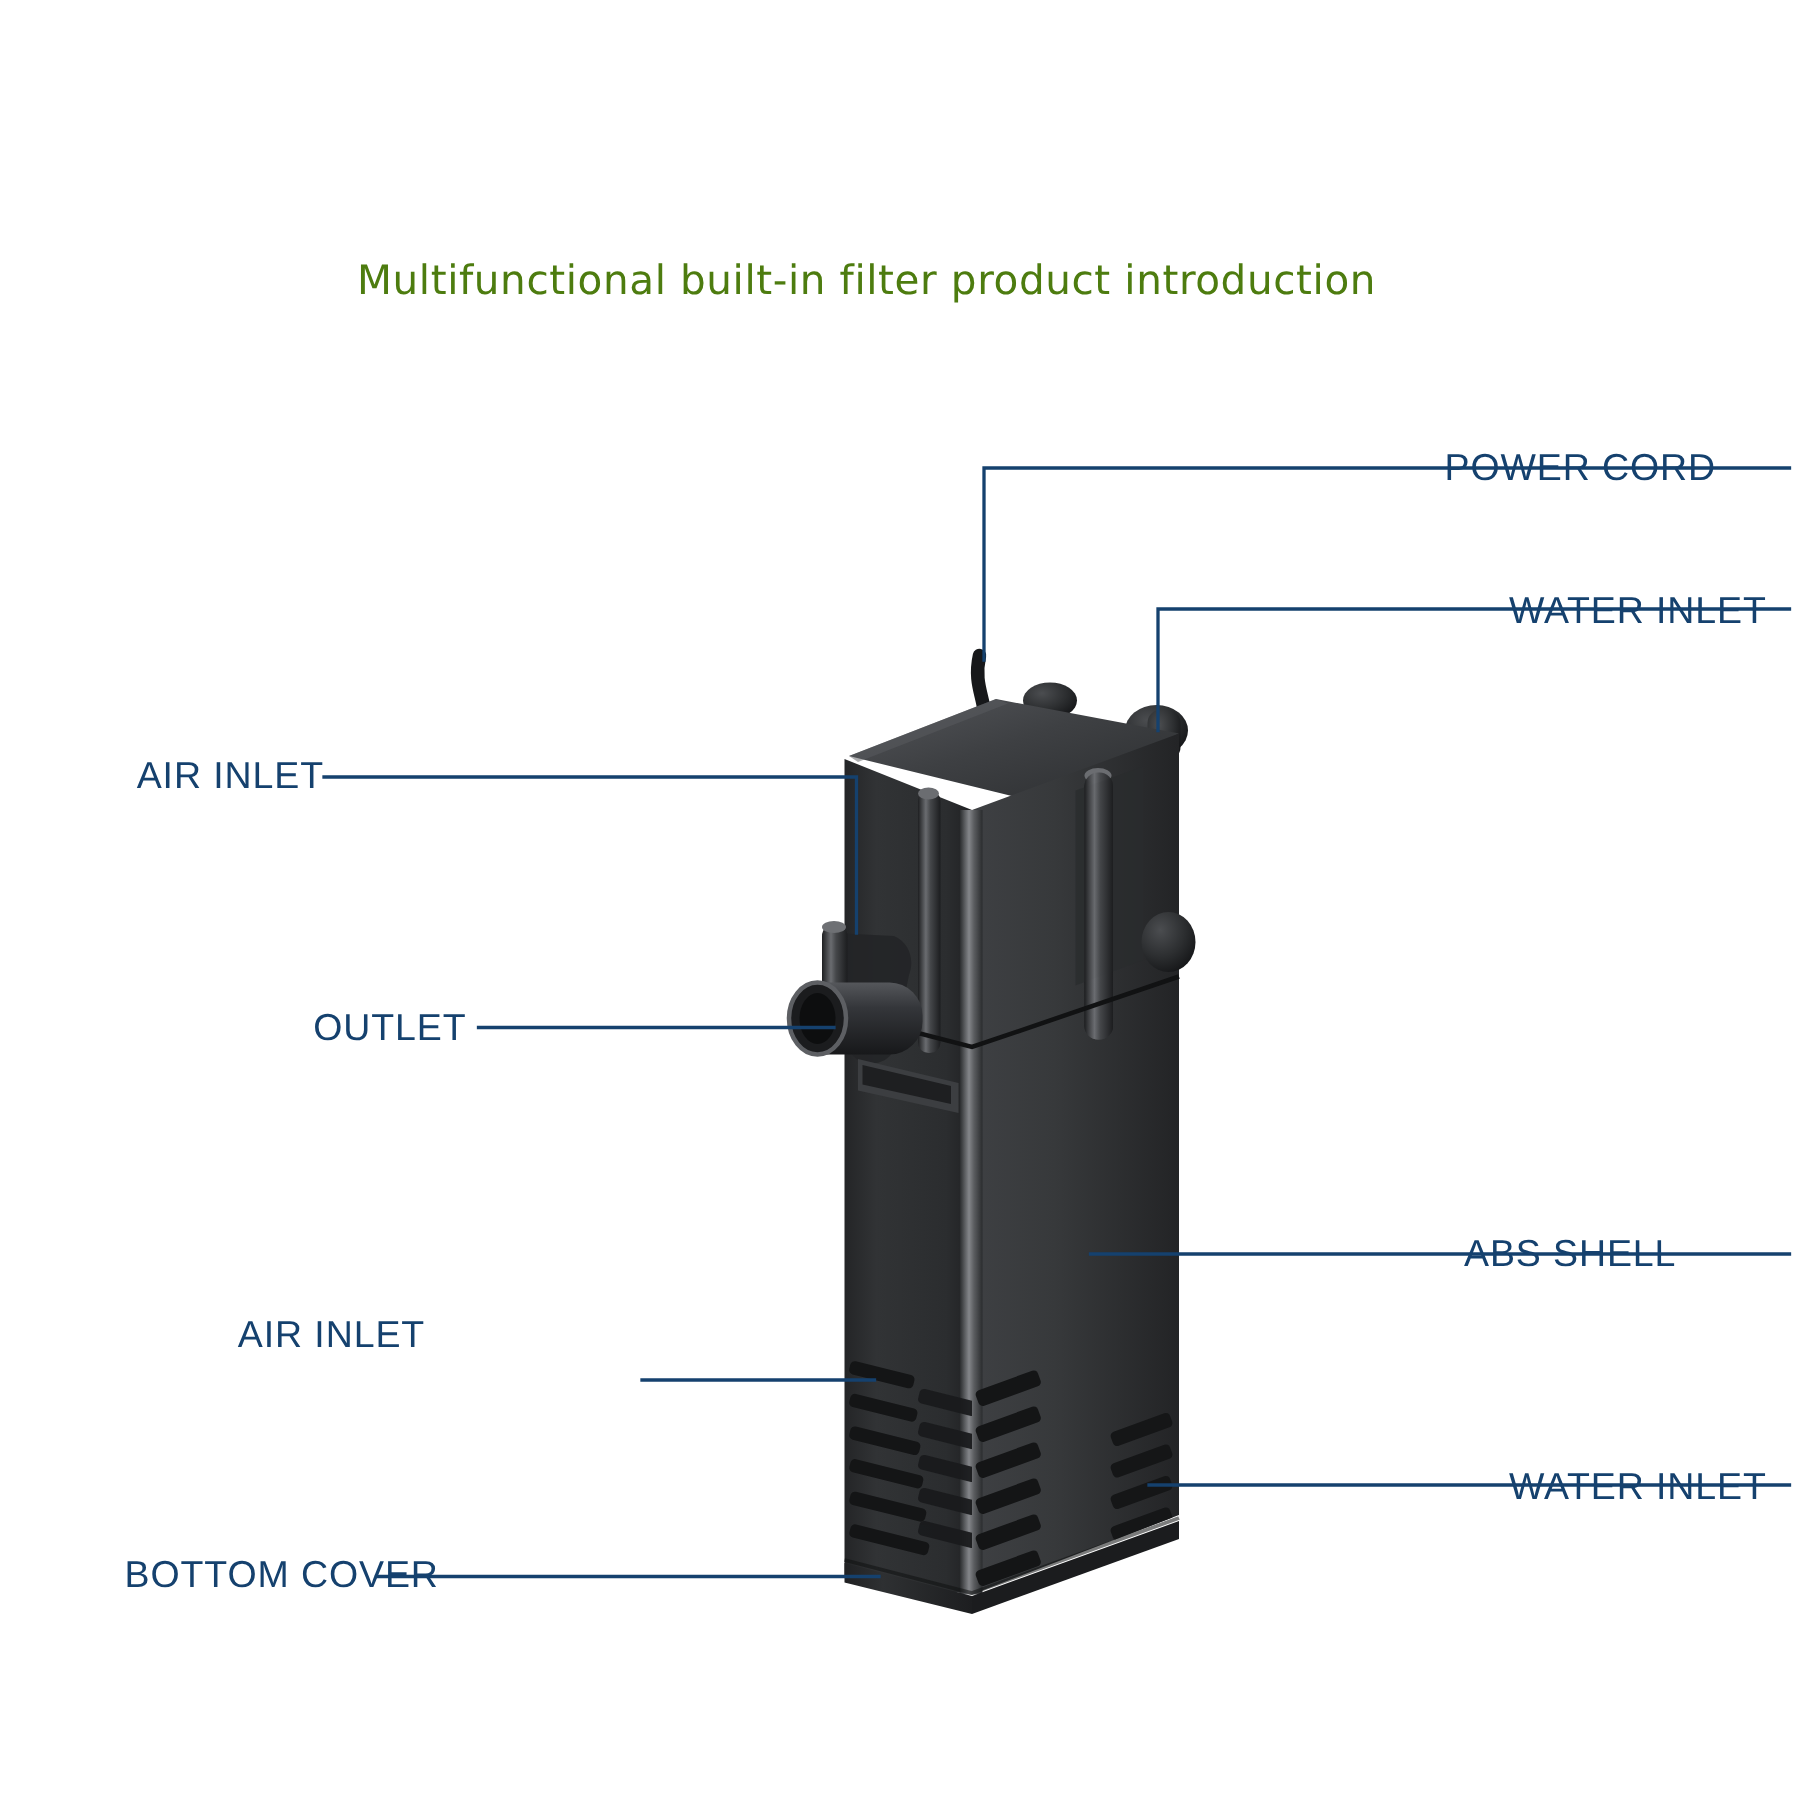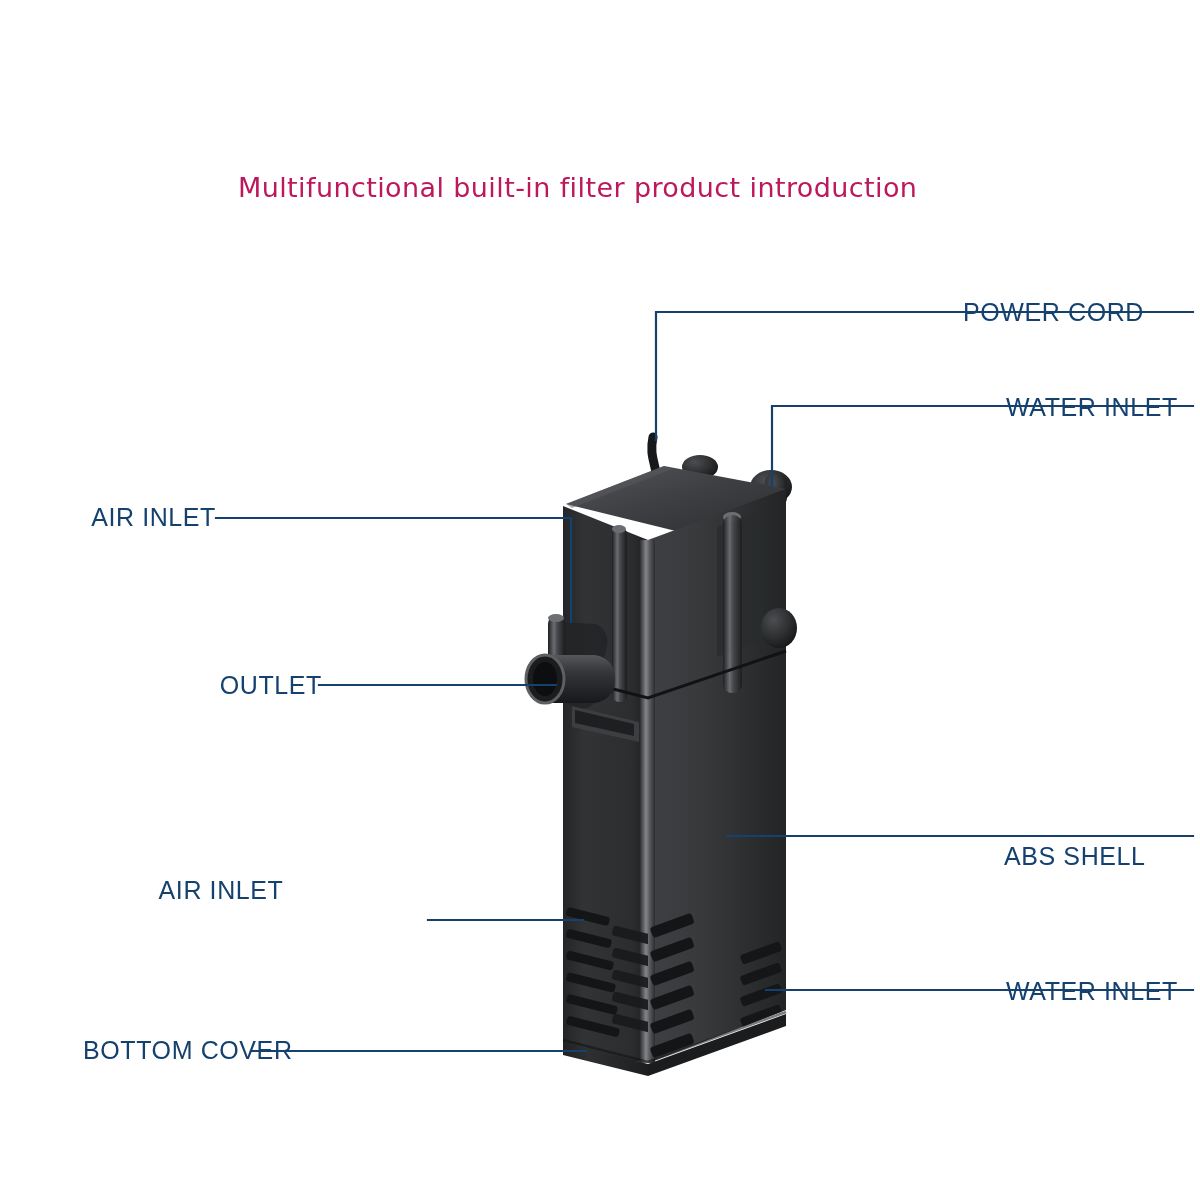--- a/index.html
+++ b/index.html
@@ -18,21 +18,21 @@
   }
 
   
   #title {
     position: absolute;
     left: 238px;
     top: 172px;
     width: 700px;
     font-size: 27px;
     letter-spacing: 0.4px;
-    color: #be185d;
+    color: #4d7c0f;
     font-family: "DejaVu Sans", sans-serif;
     white-space: nowrap;
     font-weight: 400;
   }
 
   
   .callout {
     position: absolute;
     color: #15416e;
     font-size: 25px;
@@ -235,23 +235,23 @@
       <path d="M 251 1051 L 586 1051"></path>
     </g>
   </svg>
 
   <div class="callout right" style="left:963px; top:298px;">POWER CORD</div>
 
   <div class="callout right" style="left:1006px; top:393px;">WATER INLET</div>
 
   <div class="callout left" style="left:86px; top:503px; width:130px;">AIR INLET</div>
 
-  <div class="callout left" style="left:124px; top:671px; width:198px;">OUTLET</div>
-
-  <div class="callout right" style="left:1004px; top:822px;margin-top:20px;">ABS SHELL</div>
+  <div class="callout left" style="left:113px; top:671px; width:198px;">OUTLET</div>
+
+  <div class="callout right" style="left:976px; top:822px;">ABS SHELL</div>
 
   <div class="callout two-line" style="left:14px; top:874px; width:414px;">
     <div>AIR INLET</div>
   </div>
 
   <div class="callout right" style="left:1006px; top:977px;">WATER INLET</div>
 
   <div class="callout left" style="left:47px; top:1036px; width:204px;margin-left:36px;">BOTTOM COVER</div>
 
 </div>

